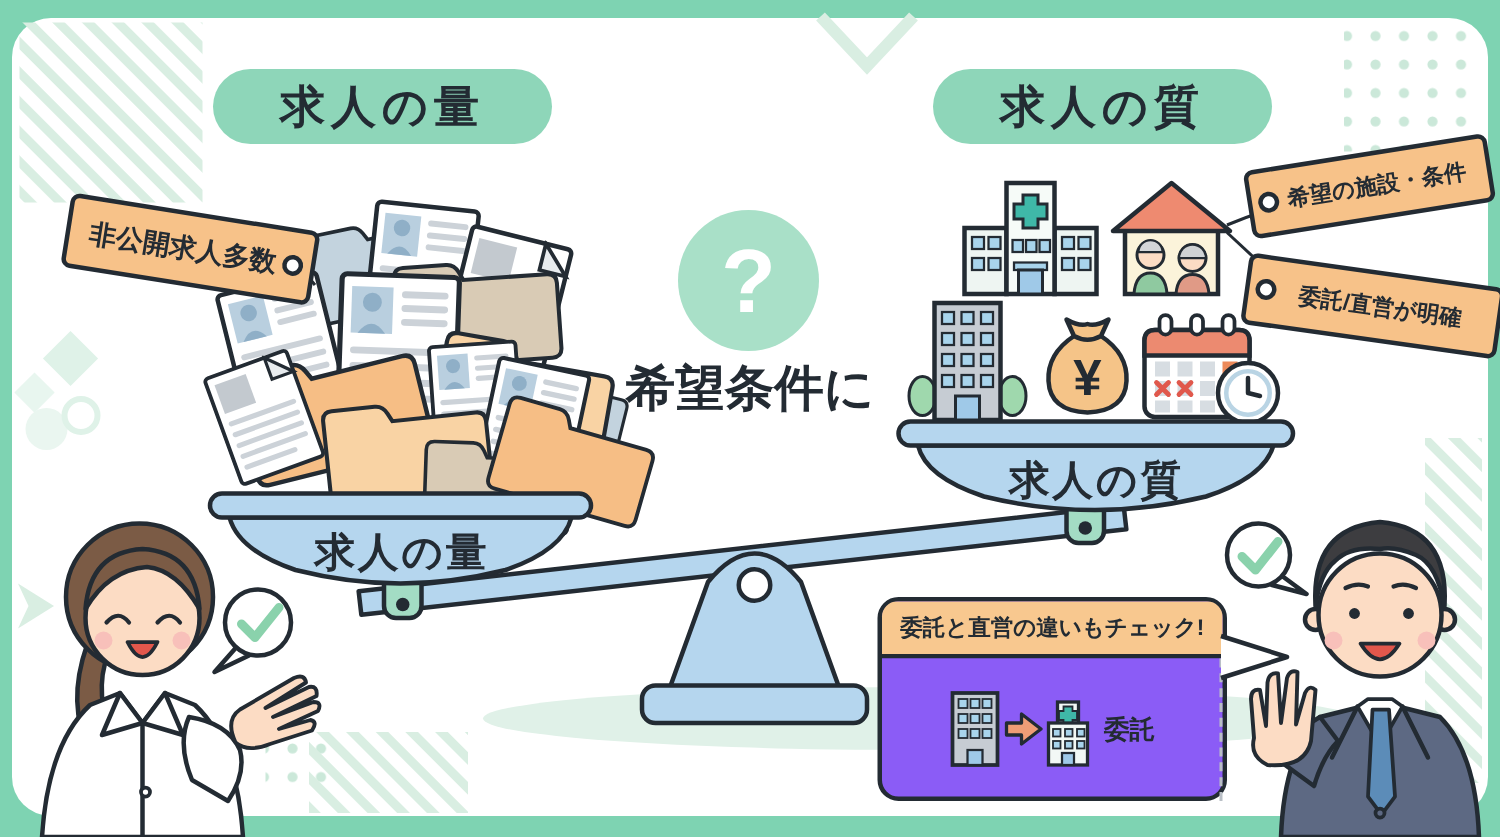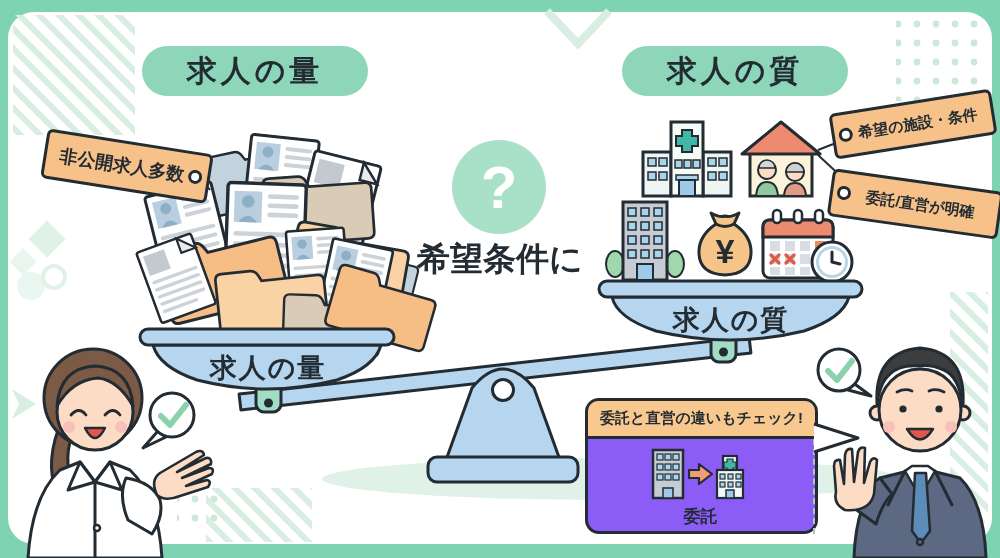--- a/index.html
+++ b/index.html
@@ -35,21 +35,21 @@
   .pan-label{position:absolute;width:190px;text-align:center;font-size:27px;font-weight:800;letter-spacing:2px;}
   .pan-label-left{left:173px;top:350px;}
   .pan-label-right{left:636px;top:302px;}
 
   .check-box{position:absolute;left:585px;top:398px;width:233px;height:136px;background:#8b5cf6;
         border:3px solid #232b33;border-radius:14px;box-sizing:border-box;}
   .check-box-header{height:35px;background:#f8c88f;border-bottom:3px solid #232b33;
         border-radius:10px 10px 0 0;display:flex;align-items:center;justify-content:center;
         font-size:15px;font-weight:800;}
   .check-box-body{display:flex;height:95px;}
-  .check-box-half{flex:1;display:flex;flex-direction:column;align-items:center;justify-content:center;gap:1px;}
+  .check-box-half{flex:1;display:flex;flex-direction:row;align-items:center;justify-content:center;gap:1px;}
   .check-box-half.first{border-right:2px dashed #b9bfc6;}
   .check-box-label{font-size:17px;font-weight:800;}
 </style>
 </head>
 <body>
 
 <div class="stage">
   <div class="panel"></div>
 
   <svg id="art-bg" class="layer" width="1000" height="558" viewBox="0 0 1000 558">

